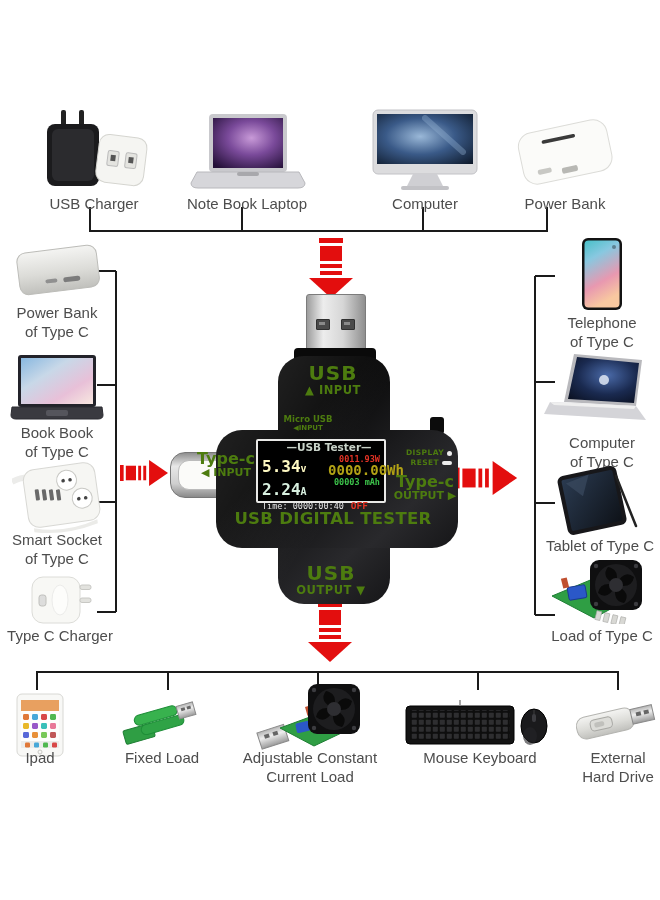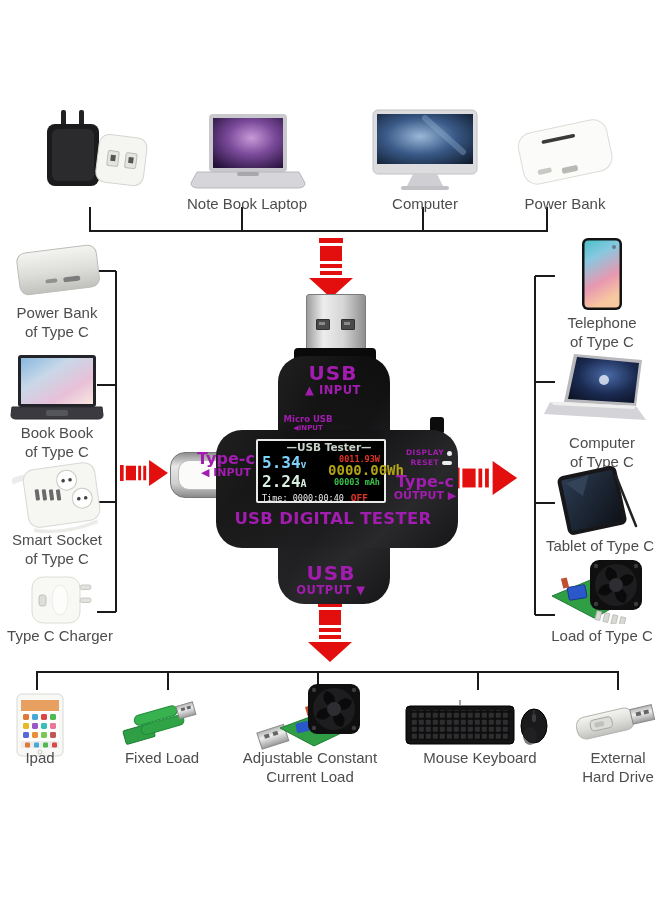--- a/index.html
+++ b/index.html
@@ -37,21 +37,21 @@
 
   .typec-plug{position:absolute;left:170px;top:452px;width:50px;height:44px;
      background:linear-gradient(180deg,#8f8f8f,#e8e8e8 30%,#cfcfcf 70%,#8a8a8a);
      border:1px solid #777;border-radius:15px 4px 4px 15px;}
   .typec-plug .face{position:absolute;left:7px;top:7px;width:38px;height:28px;
      background:#fbfbf9;border:1px solid #bbb;border-radius:11px 2px 2px 11px;}
 
   .knob{position:absolute;left:430px;top:417px;width:14px;height:17px;background:#0c0c0c;border-radius:3px;}
 
   
-  .t-label{position:absolute;color:#a21caf;text-align:center;font-weight:bold;
+  .t-label{position:absolute;color:#4d7c0f;text-align:center;font-weight:bold;
            font-family:"DejaVu Sans",sans-serif;}
   .t-big{font-size:20px;line-height:22px;letter-spacing:1px;display:block;}
   .t-sub{font-size:11.5px;line-height:13px;letter-spacing:.5px;display:block;}
   .t-med{font-size:16px;line-height:15px;display:block;}
   .t-med2{font-size:11px;line-height:13px;display:block;}
   .micro-l1{font-size:8.5px;line-height:9px;display:block;}
   .micro-l2{font-size:7px;line-height:8px;display:block;}
   #tester-name{left:232px;top:509px;width:202px;font-size:16.5px;letter-spacing:.3px;}
   .dr-row{display:flex;align-items:center;justify-content:flex-end;gap:3px;
           font-size:7.5px;line-height:10px;letter-spacing:.4px;}
@@ -60,21 +60,21 @@
 
   
   #screen{position:absolute;left:256px;top:439px;width:130px;height:64px;background:#000;
           border:2px solid #e9e9e7;border-radius:2px;box-sizing:border-box;
           font-family:"DejaVu Sans Mono",monospace;}
   .scr-title{color:#c8d2c8;font-size:10.5px;line-height:13px;text-align:center;
              font-weight:bold;font-family:"DejaVu Sans",sans-serif;padding-left:16px;}
   .scr-main{display:flex;padding:0 4px;}
   .scr-left{width:56%;}
   .scr-right{width:44%;text-align:right;}
-  .scr-volt{color:#7dd3fc;font-size:16px;line-height:17px;font-weight:bold;}
+  .scr-volt{color:#fef9c3;font-size:16px;line-height:25px;font-weight:bold;}
   .scr-curr{color:#d8f0e0;font-size:16px;line-height:17px;font-weight:bold;}
   .scr-volt .unit,.scr-curr .unit{font-size:10px;font-weight:bold;}
   .scr-power{color:#e53325;font-size:8.5px;line-height:11px;font-weight:bold;}
   .scr-energy{color:#b2a215;font-size:14px;line-height:11px;font-weight:bold;}
   .scr-cap{color:#3cc24a;font-size:8.5px;line-height:12px;font-weight:bold;}
   .scr-bottom{display:flex;justify-content:space-between;padding:0 6px 0 4px;}
   .scr-time{color:#e8e8e8;font-size:8.5px;line-height:12px;}
   .scr-off{color:#e53325;font-size:9.5px;line-height:12px;font-weight:bold;padding-right:10px;}
 </style>
 </head>
@@ -209,20 +209,23 @@
     <svg width="106" height="74" viewBox="0 0 106 74">
       <g transform="rotate(-12 53 37)">
         <rect x="8" y="12" width="90" height="52" rx="14" fill="#fbfbf9" stroke="#dcdcd8"></rect>
         <rect x="32" y="22" width="34" height="3.5" rx="1.7" fill="#3a3a3a"></rect>
         <rect x="22" y="50" width="14" height="5" rx="2" fill="#c8c8c4"></rect>
         <rect x="46" y="53" width="16" height="6" rx="2" fill="#b8b8b4"></rect>
       </g>
     </svg>
   </div>
 
+  <div class="dev-label" style="left:24px;top:194px;width:140px">
+    <div>USB Charger</div>
+  </div>
   <div class="dev-label" style="left:177px;top:194px;width:140px">
     <div>Note Book Laptop</div>
   </div>
   <div class="dev-label" style="left:355px;top:194px;width:140px">
     <div>Computer</div>
   </div>
   <div class="dev-label" style="left:495px;top:194px;width:140px">
     <div>Power Bank</div>
   </div>
 

